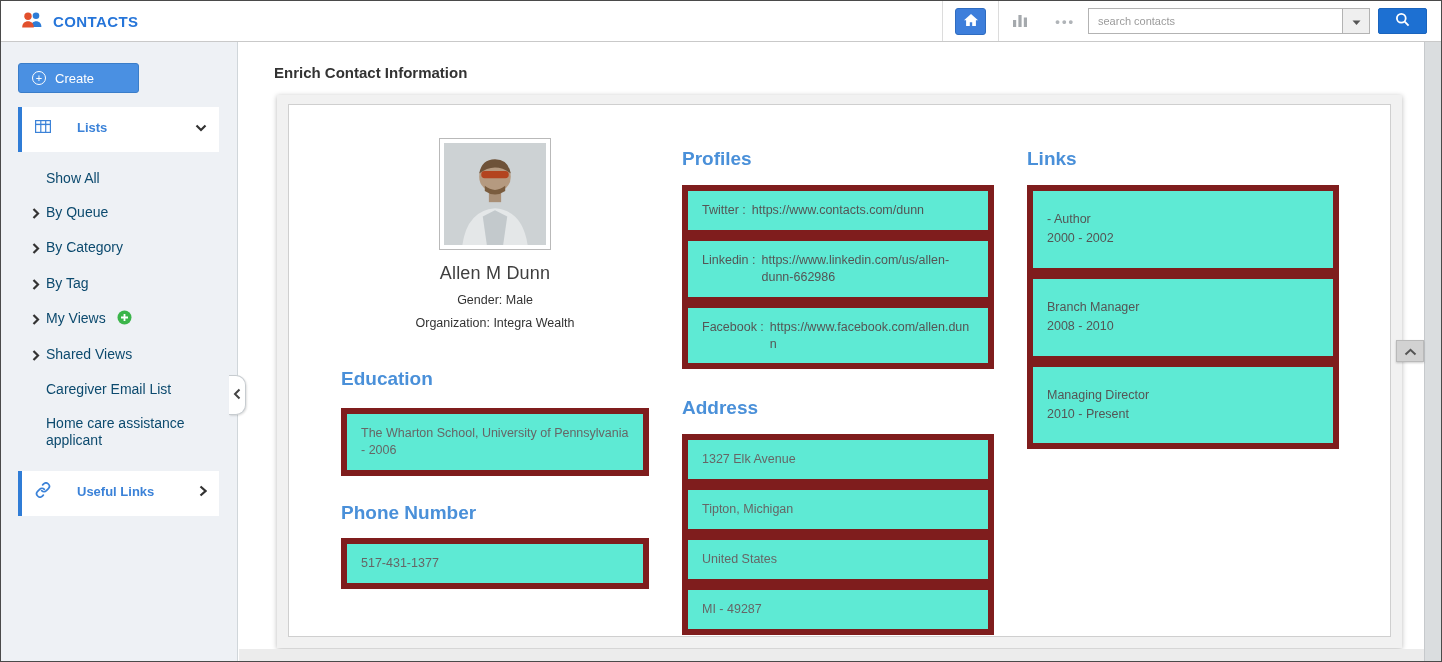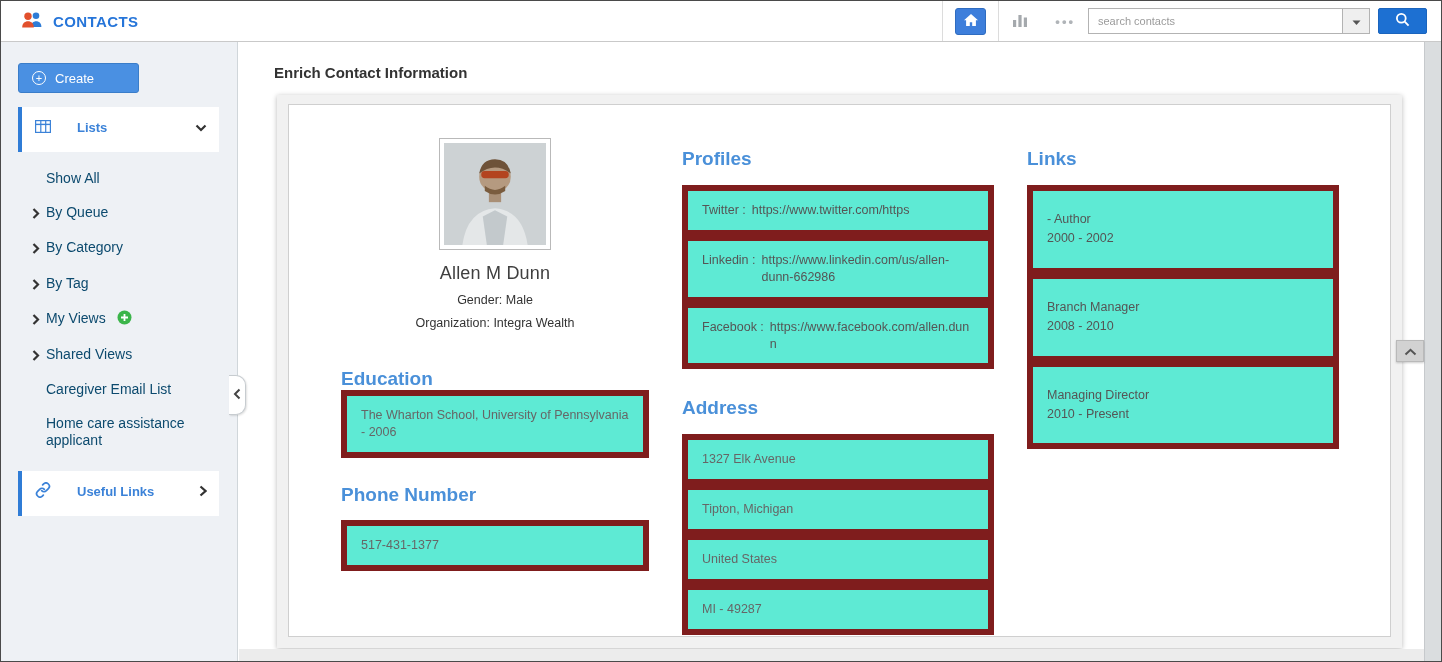--- a/index.html
+++ b/index.html
@@ -49,21 +49,21 @@
   .col2 { width:312px; margin-left:33px; padding-top:10px; }
   .col3 { width:312px; margin-left:33px; padding-top:10px; }
 
   .photo-frame { width:112px; height:112px; border:1px solid #b9b9b9; padding:4px; margin:0 auto; background:#fff; }
   .photo-frame svg { display:block; width:100%; height:100%; }
   .contact-name { text-align:center; font-size:18px; font-weight:500; color:#3f3f3f; margin-top:13px; letter-spacing:.2px; }
   .meta { text-align:center; font-size:12.5px; color:#333; margin-top:9px; }
   .meta .lbl { font-weight:400; }
 
   .sec-title { color:#4a90d9; font-size:19px; font-weight:700; }
-  .t-edu { margin:38px 0 0; }
+  .t-edu { margin:38px 0 18px; }
   .t-phone { margin:26px 0 14px; }
   .t-top { margin:0 0 15px; }
   .t-addr { margin:28px 0 15px; }
 
   .box { border:6px solid #7f1d1d; background:#5eead4; font-size:12.5px; color:#666; padding:11px 14px; line-height:1.35; }
   .stack .box { margin-top:-1px; }
   .stack .box:first-child { margin-top:0; }
   .profile-row { display:flex; gap:6px; }
   .plabel { white-space:nowrap; color:#555; }
   .pvalue { color:#555; min-width:0; word-break:break-word; }
@@ -263,21 +263,21 @@
           <div class="box">
             <span>517-431-1377</span>
           </div>
         </div>
 
         <div class="col2">
           <h3 class="sec-title t-top">Profiles</h3>
           <div class="stack">
             <div class="box profile-row">
               <span class="plabel">Twitter :</span>
-              <span class="pvalue">https://www.twitter.com/https</span>
+              <span class="pvalue">https://www.contacts.com/dunn</span>
             </div>
             <div class="box profile-row">
               <span class="plabel">Linkedin :</span>
               <span class="pvalue">https://www.linkedin.com/us/allen-dunn-662986</span>
             </div>
             <div class="box profile-row">
               <span class="plabel">Facebook :</span>
               <span class="pvalue">https://www.facebook.com/allen.dunn</span>
             </div>
           </div>

